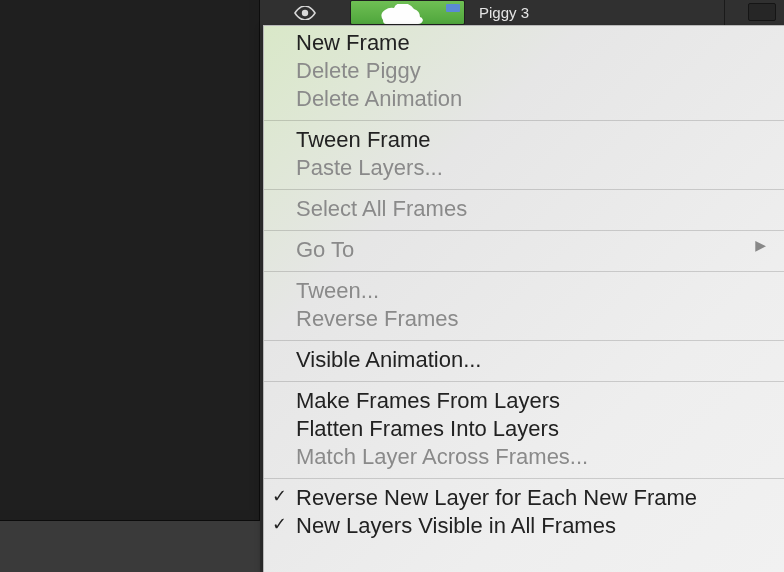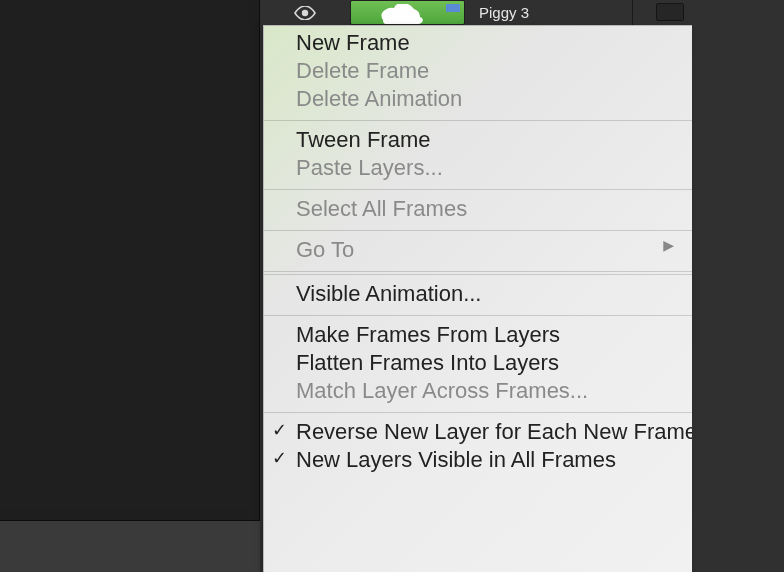--- a/index.html
+++ b/index.html
@@ -5,21 +5,21 @@
   * { margin: 0; padding: 0; box-sizing: border-box; }
   html, body {
     width: 784px;
     height: 572px;
     overflow: hidden;
     font-family: -apple-system, "Helvetica Neue", Arial, sans-serif;
     background: #303030;
   }
   .root {
     position: relative;
-    width: 692px;
+    width: 784px;
     height: 572px;
   }
   
   .canvas-area {
     position: absolute;
     left: 0;
     top: 0;
     width: 260px;
     height: 520px;
     background: #1e1e1e;
@@ -177,21 +177,21 @@
     </div>
   </div>
 
   <div class="context-menu">
 
     <div class="menu-group">
       <div class="menu-item">
         <span>New Frame</span>
       </div>
       <div class="menu-item disabled">
-        <span>Delete Frame</span>
+        <span>Delete Piggy</span>
       </div>
       <div class="menu-item disabled">
         <span>Delete Animation</span>
       </div>
     </div>
 
     <div class="menu-sep"></div>
 
     <div class="menu-group">
       <div class="menu-item">
@@ -214,20 +214,28 @@
 
     <div class="menu-group">
       <div class="menu-item disabled">
         <span>Go To</span>
         <span class="arrow">▶</span>
       </div>
     </div>
 
     <div class="menu-sep"></div>
 
+    <div class="menu-group">
+      <div class="menu-item disabled">
+        <span>Tween...</span>
+      </div>
+      <div class="menu-item disabled">
+        <span>Reverse Frames</span>
+      </div>
+    </div>
 
     <div class="menu-sep"></div>
 
     <div class="menu-group">
       <div class="menu-item">
         <span>Visible Animation...</span>
       </div>
     </div>
 
     <div class="menu-sep"></div>

